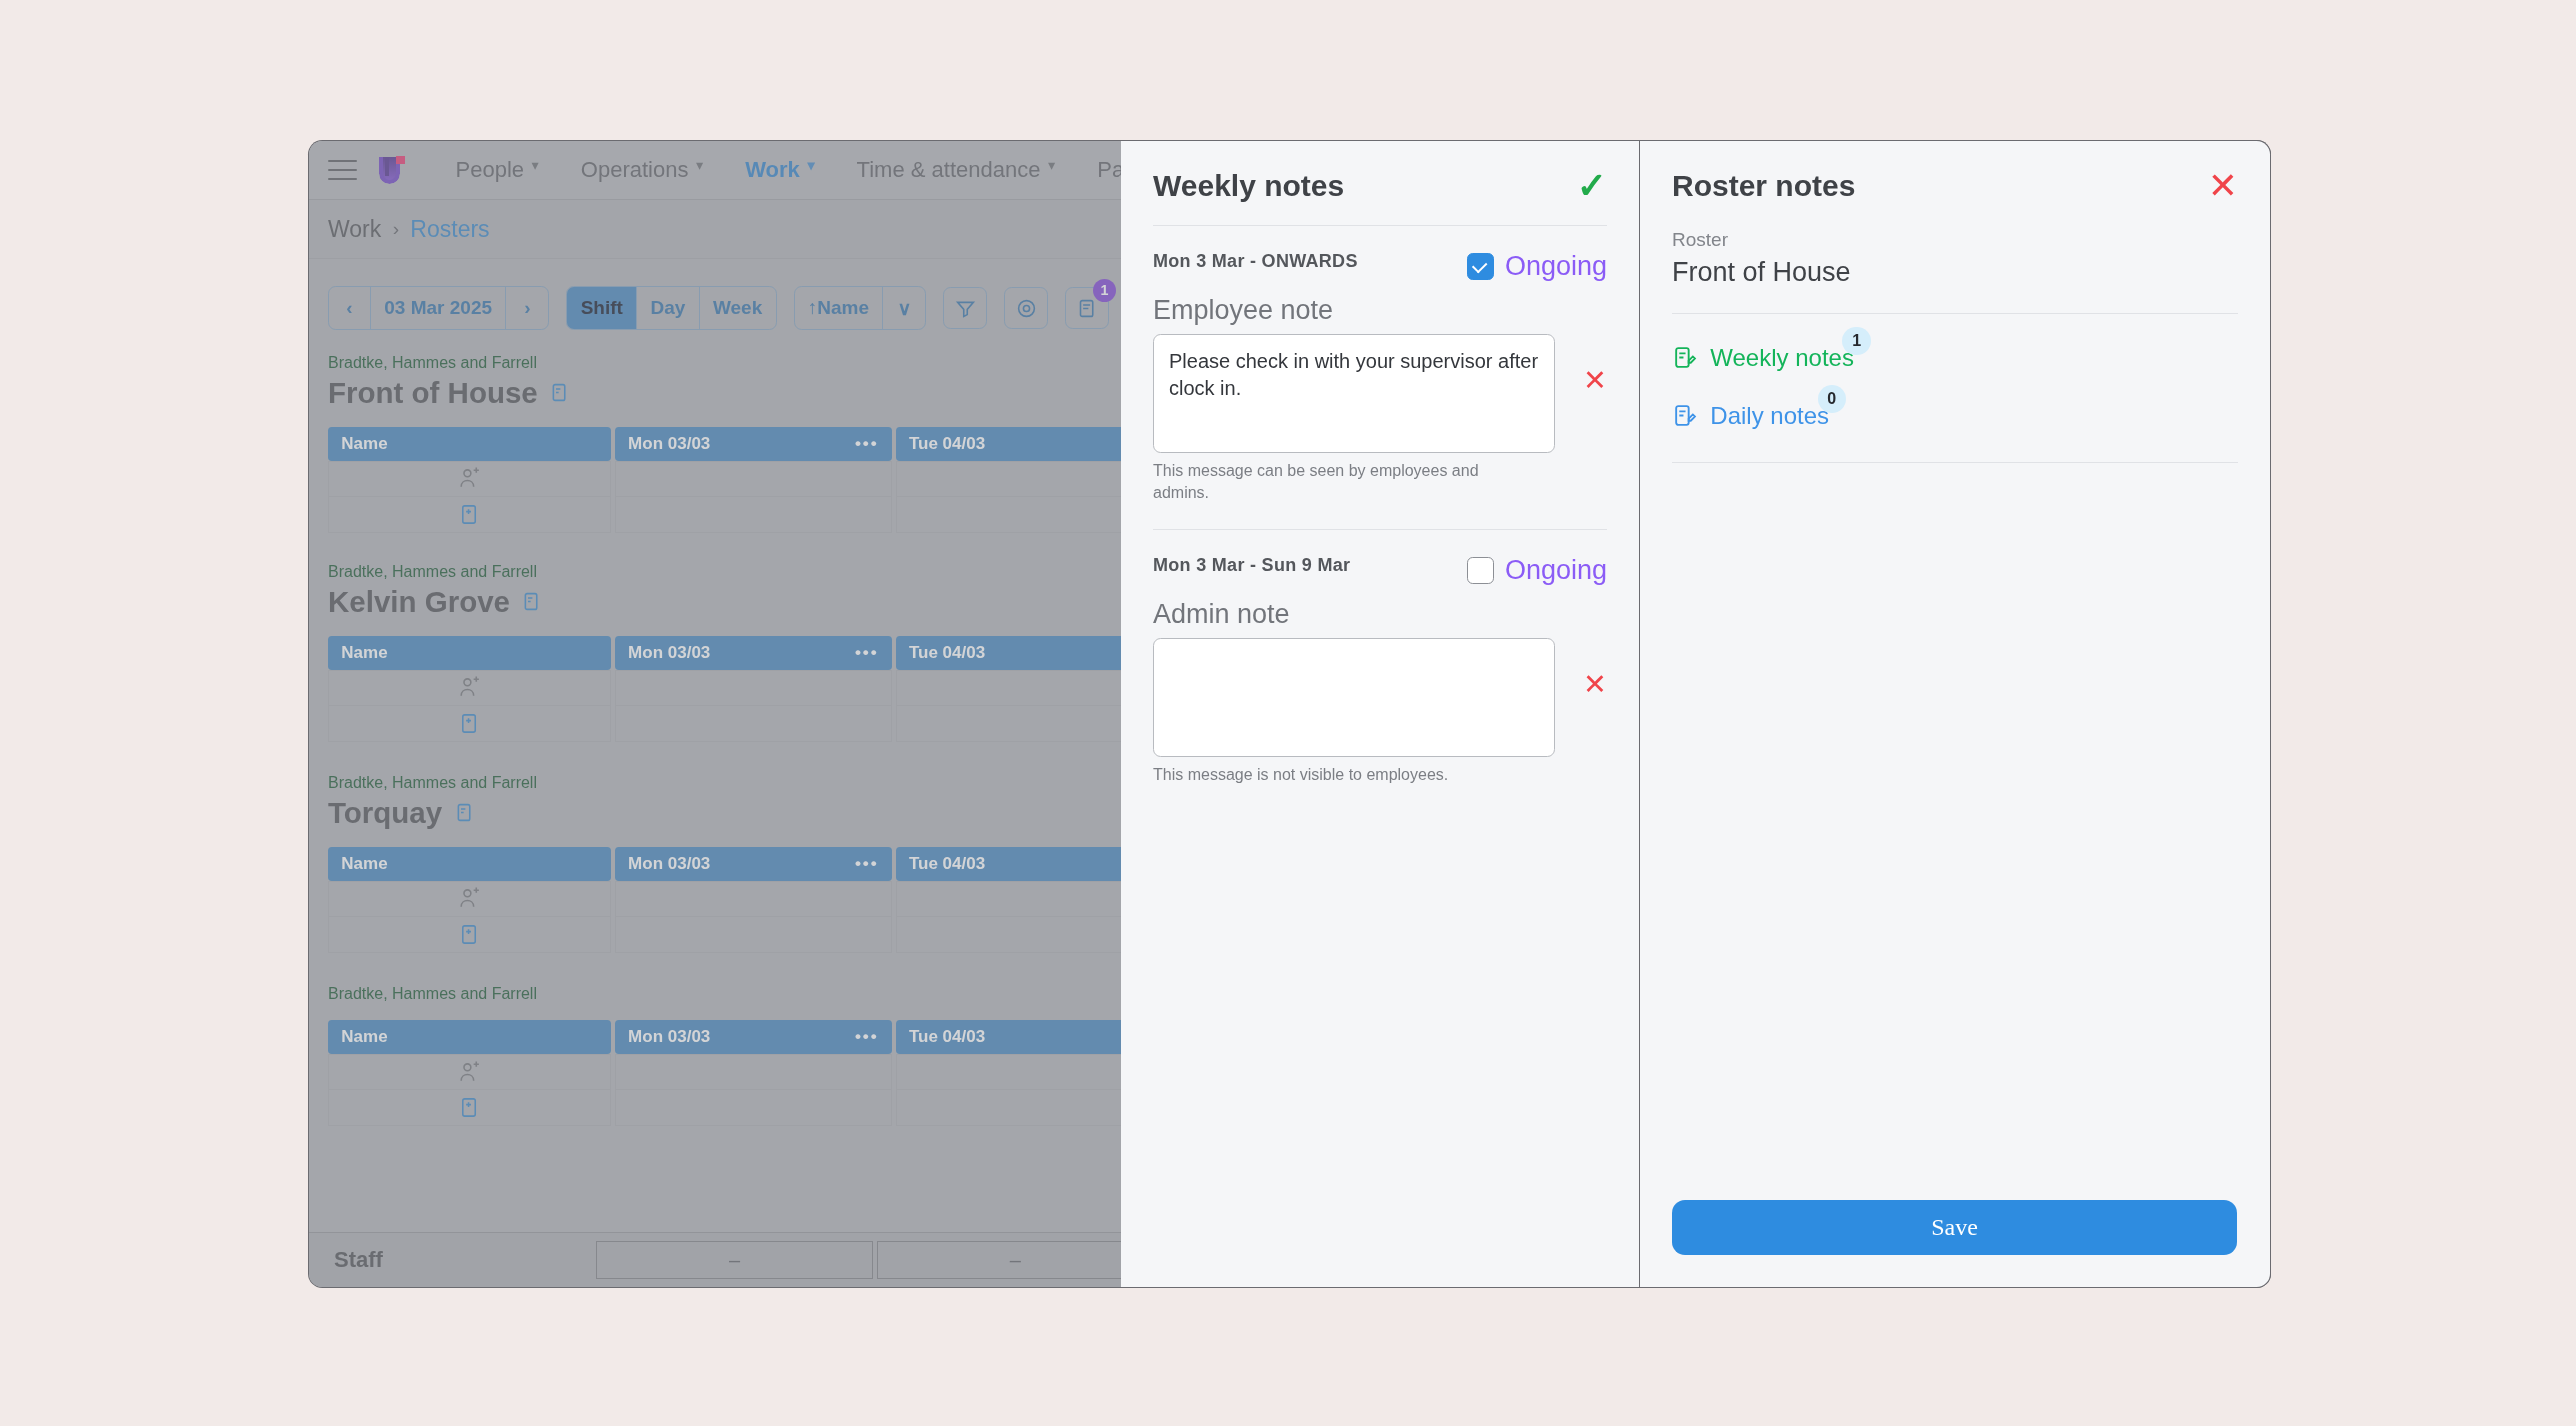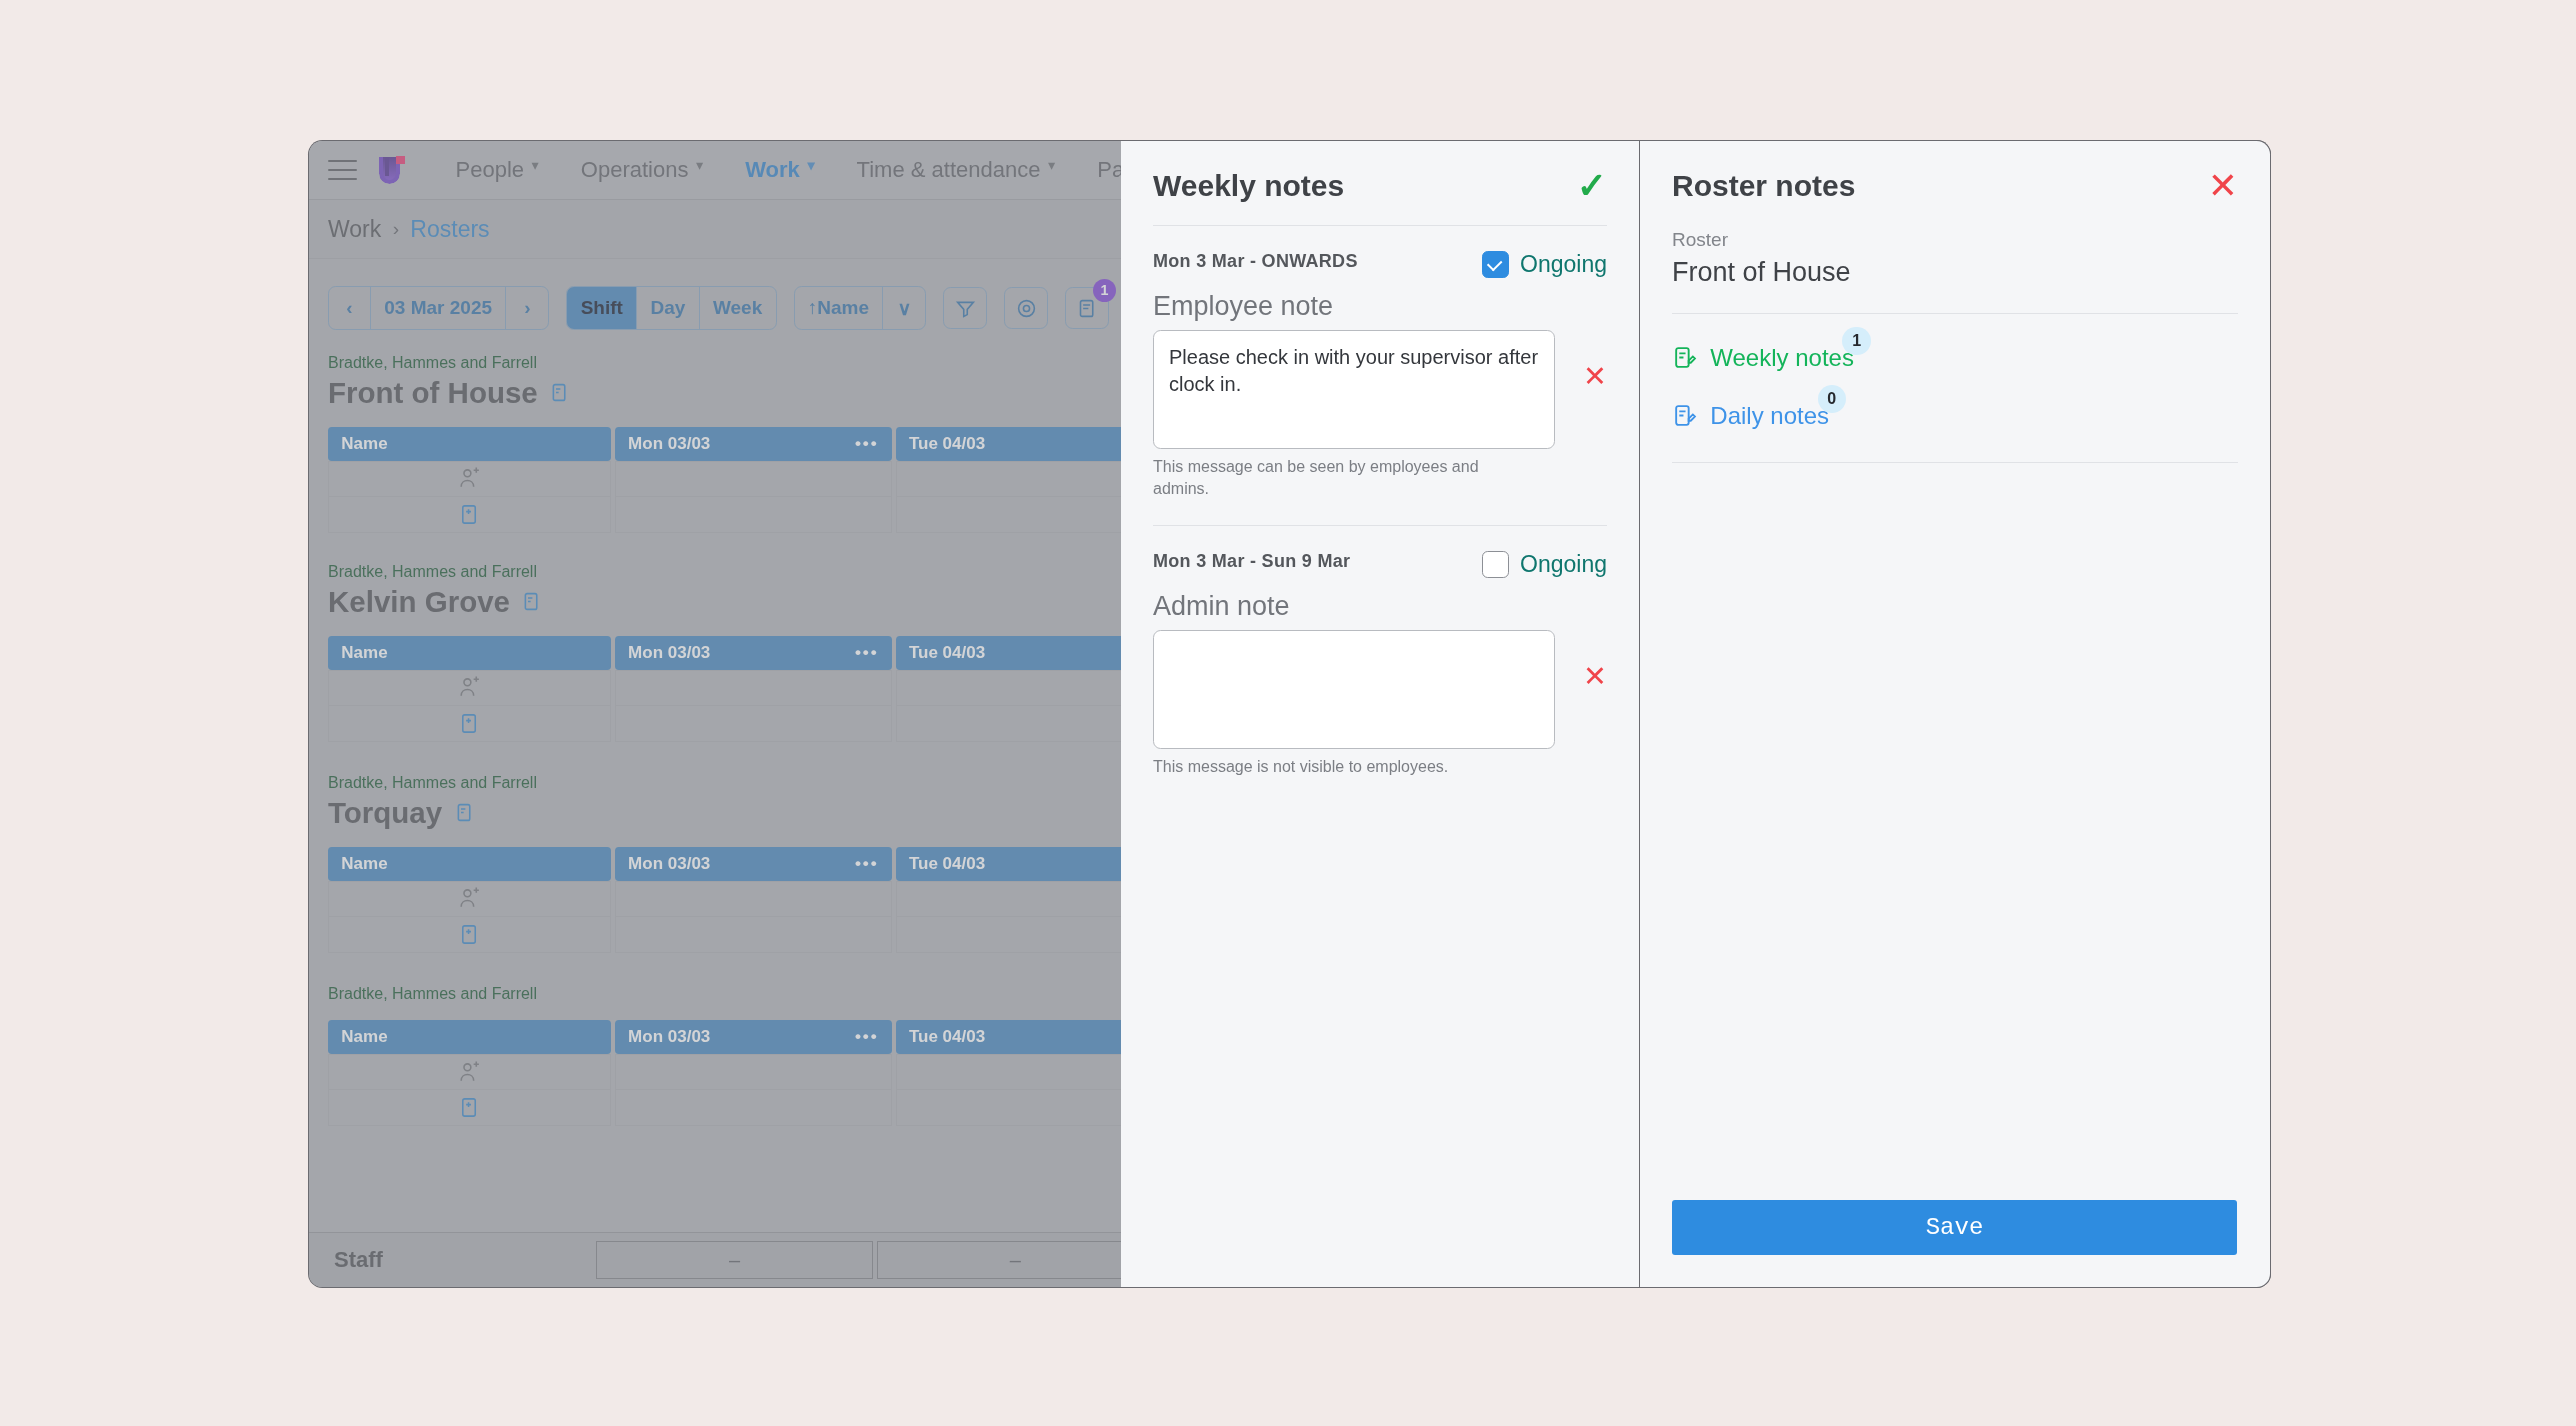--- a/index.html
+++ b/index.html
@@ -181,21 +181,21 @@
     width: 27px; height: 27px; border-radius: 5.7px;
     border: 1.9px solid #8c8f95; background: #fff;
     display:flex; align-items:center; justify-content:center;
   }
   .cb.on { background: #2e8ce0; border-color: #2e8ce0; }
   .cb.on::after {
     content:''; width: 11.4px; height: 6.7px;
     border-left: 2.9px solid #fff; border-bottom: 2.9px solid #fff;
     transform: rotate(-45deg); margin-top:-2.9px;
   }
-  .ongoing-lbl { font-size: 23px; color: #0f766e; }
+  .ongoing-lbl { font-size: 27px; color: #8b5cf6; }
 
   .fld-label { font-size: 27px; color: #72757b; margin-top: 13.3px; }
   .ta-row { display:flex; align-items:flex-start; gap: 0; margin-top: 7.6px; }
   .ta {
     width: 407px; height: 119px;
     border: 1px solid #b8bbc0; border-radius: 7.6px; background:#fff;
     padding: 13.3px 15px; font-size: 20px; color: #34373c; line-height: 1.32;
     font-family: "Liberation Sans", sans-serif; resize: none; outline: none;
     position: relative;
   }
@@ -214,22 +214,22 @@
   .cbadge {
     position: absolute; right: -17px; top: -17px;
     width: 28.5px; height: 28.5px; border-radius: 50%;
     background: #d5eefb; color: #26292e;
     font-size: 16px; font-weight: bold;
     display:flex; align-items:center; justify-content:center;
   }
   .save-btn {
     position: absolute; left: 32px; bottom: 32px;
     width: 565px; height: 55px; background: #2e8ce0; color:#fff;
-    border: none; border-radius: 3px; font-size: 24px;
-    font-family: Liberation Mono, monospace; cursor: pointer;
+    border: none; border-radius: 13px; font-size: 24px;
+    font-family: Liberation Serif, serif; cursor: pointer;
   }
 </style>
 </head>
 <body>
 
 <div id="app-window">
 
   <div id="top-nav">
     <div class="hamburger">
       <span></span>

